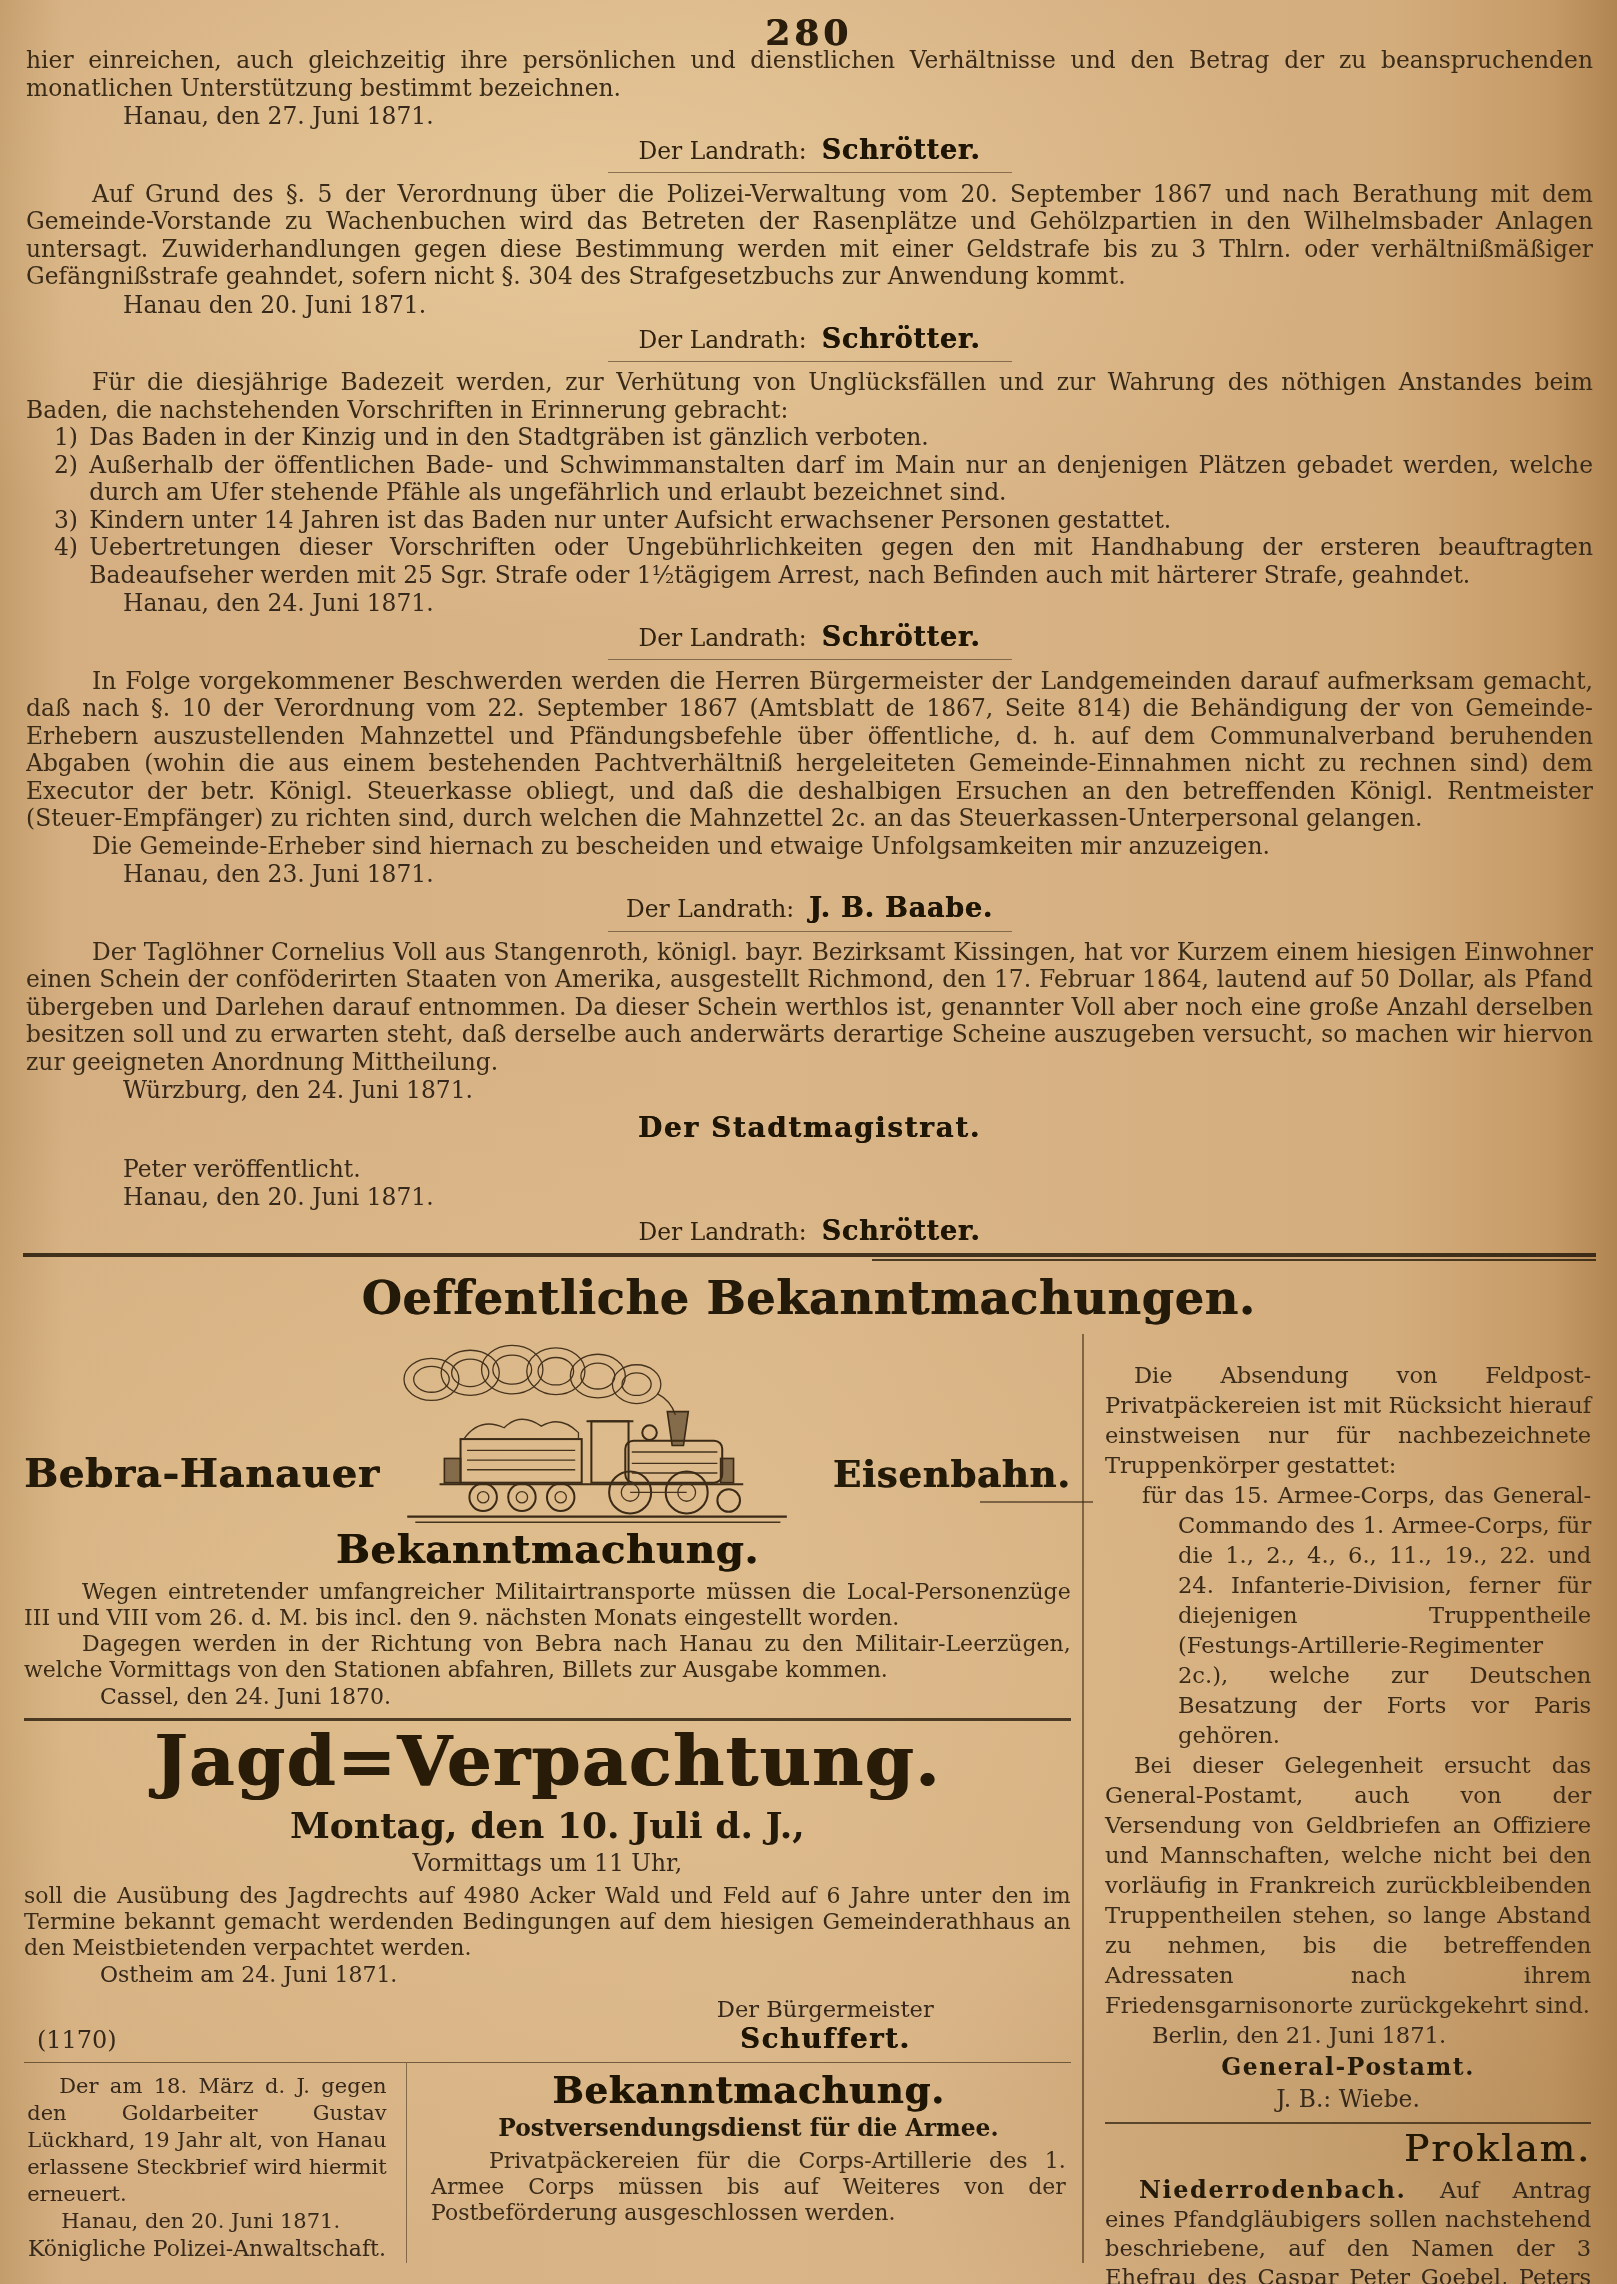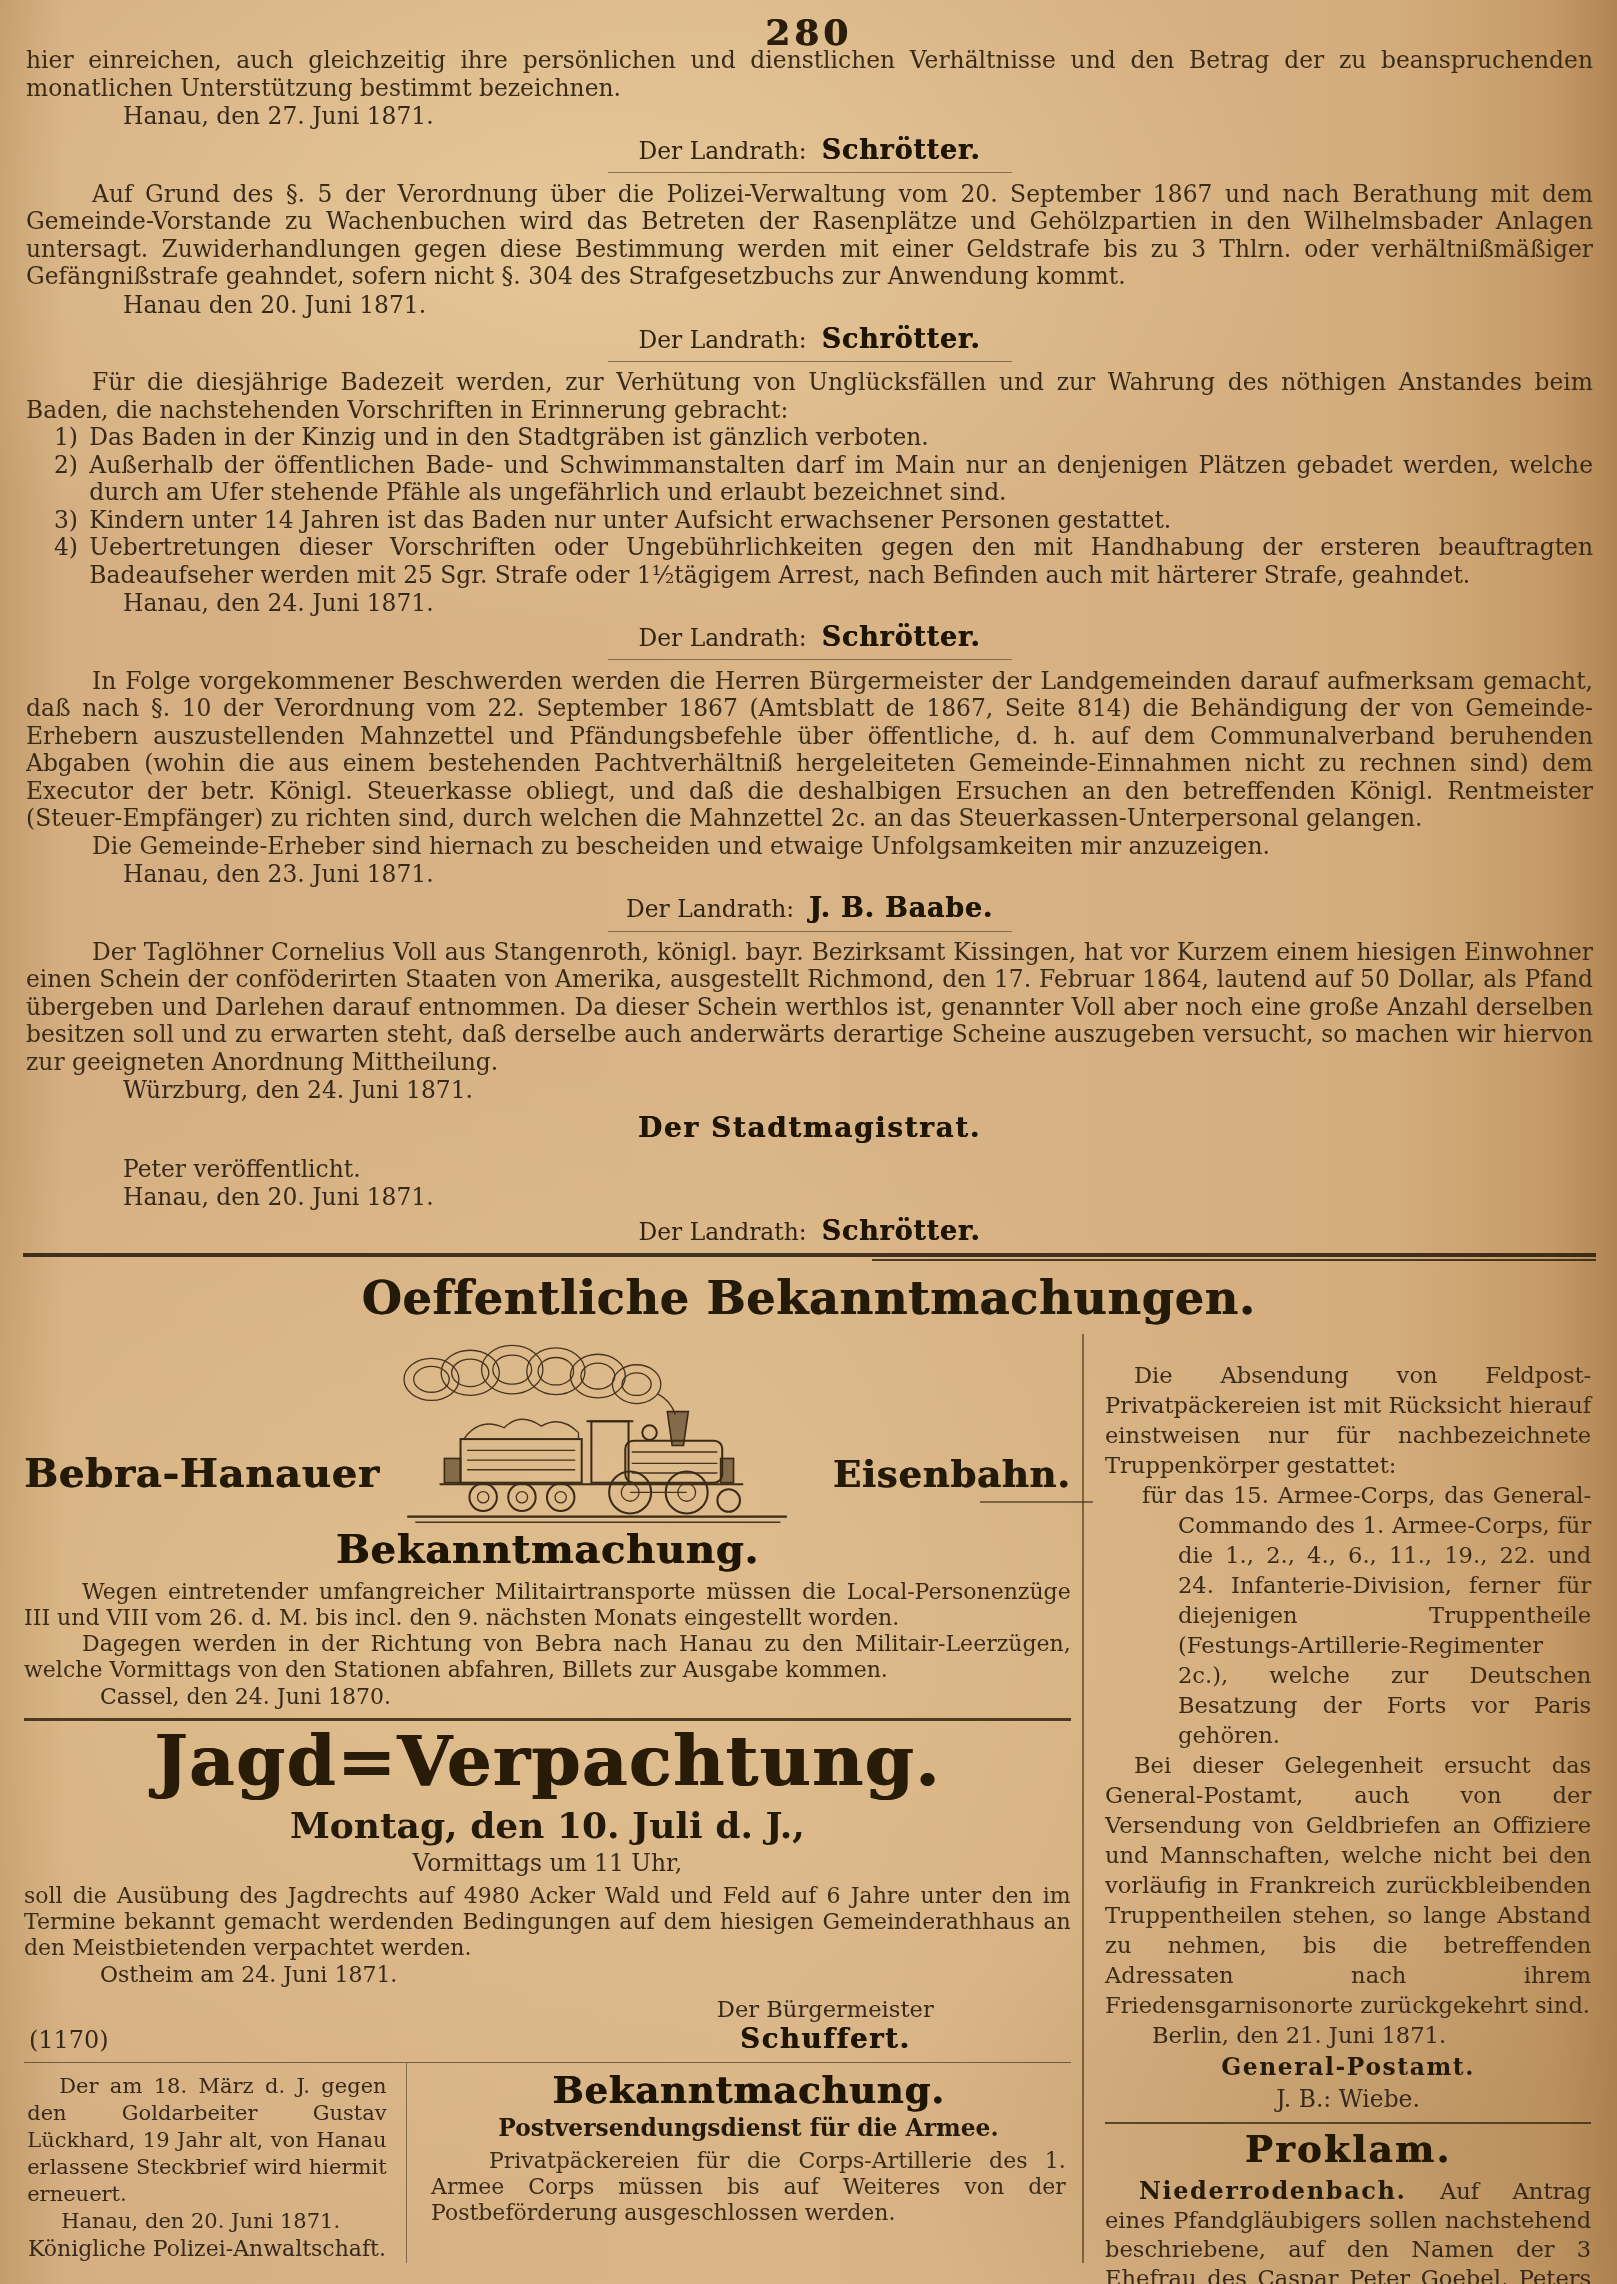--- a/index.html
+++ b/index.html
@@ -54,21 +54,21 @@
   .l-date{font-size:22px;line-height:27px;padding-left:76px;}
   .refrow{display:flex;justify-content:space-between;align-items:baseline;padding:6.5px 65px 1.6px 3.2px;}
   .refrow .ref{font-size:24px;}
   .refrow b{font-size:26px;color:#1f1505;text-shadow:0.6px 0 0 #1f1505;letter-spacing:0.8px;}
   .heavy-rule{border-top:3.2px solid rgba(40,27,10,.8);margin:8px 0 3.2px;}
   .jagd{text-align:center;font-size:70px;font-weight:bold;letter-spacing:1.6px;margin:3.2px 0 6.5px;
     color:#281b08;text-shadow:1.2px 0 0 #281b08;line-height:1.05;}
   .when1{text-align:center;font-weight:bold;font-size:36px;margin:0 0 3.2px;color:#241a0a;}
   .when2{text-align:center;font-size:23.4px;margin:0 0 6.5px;}
   .bottomrow{display:flex;justify-content:space-between;align-items:flex-end;padding:8px 137px 4.9px 4.9px;}
-  .bottomrow .ref{font-size:24px;}
+  .bottomrow .ref{font-size:24px;margin-left:8px;}
   .sigstack{text-align:center;}
   .sigstack span{font-size:22.6px;display:block;}
   .sigstack b{font-size:27.5px;letter-spacing:1.6px;color:#1f1505;text-shadow:0.6px 0 0 #1f1505;}
   .subgrid{display:flex;margin-top:3.2px;align-items:stretch;}
   .subcol-warrant{width:382px;flex:none;border-top:1.6px solid rgba(46,31,13,.6);
     padding:9.7px 19.4px 0 3.2px;box-sizing:border-box;}
   .subcol-army{flex:1;border-left:1.6px solid rgba(46,31,13,.5);border-top:1.6px solid rgba(46,31,13,.6);
     padding:4.9px 4.9px 0 24px;box-sizing:border-box;}
   .w-body{font-size:21px;line-height:27px;text-align:justify;}
   .w-ind{text-indent:32px;}
@@ -77,21 +77,21 @@
   .army-title{font-size:37px;margin-bottom:1.6px;}
   .army-sub{text-align:center;font-weight:bold;font-size:23.4px;margin:0 0 6.5px;color:#241a0a;}
   
   .r-body{font-size:22.6px;line-height:30px;text-align:justify;color:#3a2b18;}
   .r-ind{text-indent:29px;}
   .r-hang{padding-left:73px;text-indent:-36px;}
   .r-date{font-size:22.6px;line-height:31px;padding-left:47px;}
   .r-center{text-align:center;font-size:23.4px;line-height:32px;}
   .r-sig1{letter-spacing:1.6px;font-weight:bold;color:#241a0a;}
   .thin-rule{border-top:2.4px solid rgba(40,27,10,.7);margin:6.5px 0 3.2px;}
-  .proklam{text-align:center;font-size:37px;font-weight:bold;letter-spacing:2.4px;margin:0 0 4.9px;
+  .proklam{text-align:right;font-size:37px;font-weight:normal;letter-spacing:2.4px;margin:0 0 4.9px;
     color:#221804;text-shadow:0.8px 0 0 #221804;}
   .proc{font-size:22.6px;line-height:29px;text-align:justify;text-indent:34px;}
   .proc .lead{letter-spacing:1.6px;font-size:24px;color:#241a0a;}
   svg .ink{stroke:#3a2a16;fill:none;stroke-width:2.5;}
   svg .ink-thin{stroke:#45331d;fill:none;stroke-width:1.6;}
   svg .ink-fill{fill:rgba(58,42,22,.55);stroke:#3a2a16;stroke-width:2;}
 </style>
 </head>
 <body>
 

